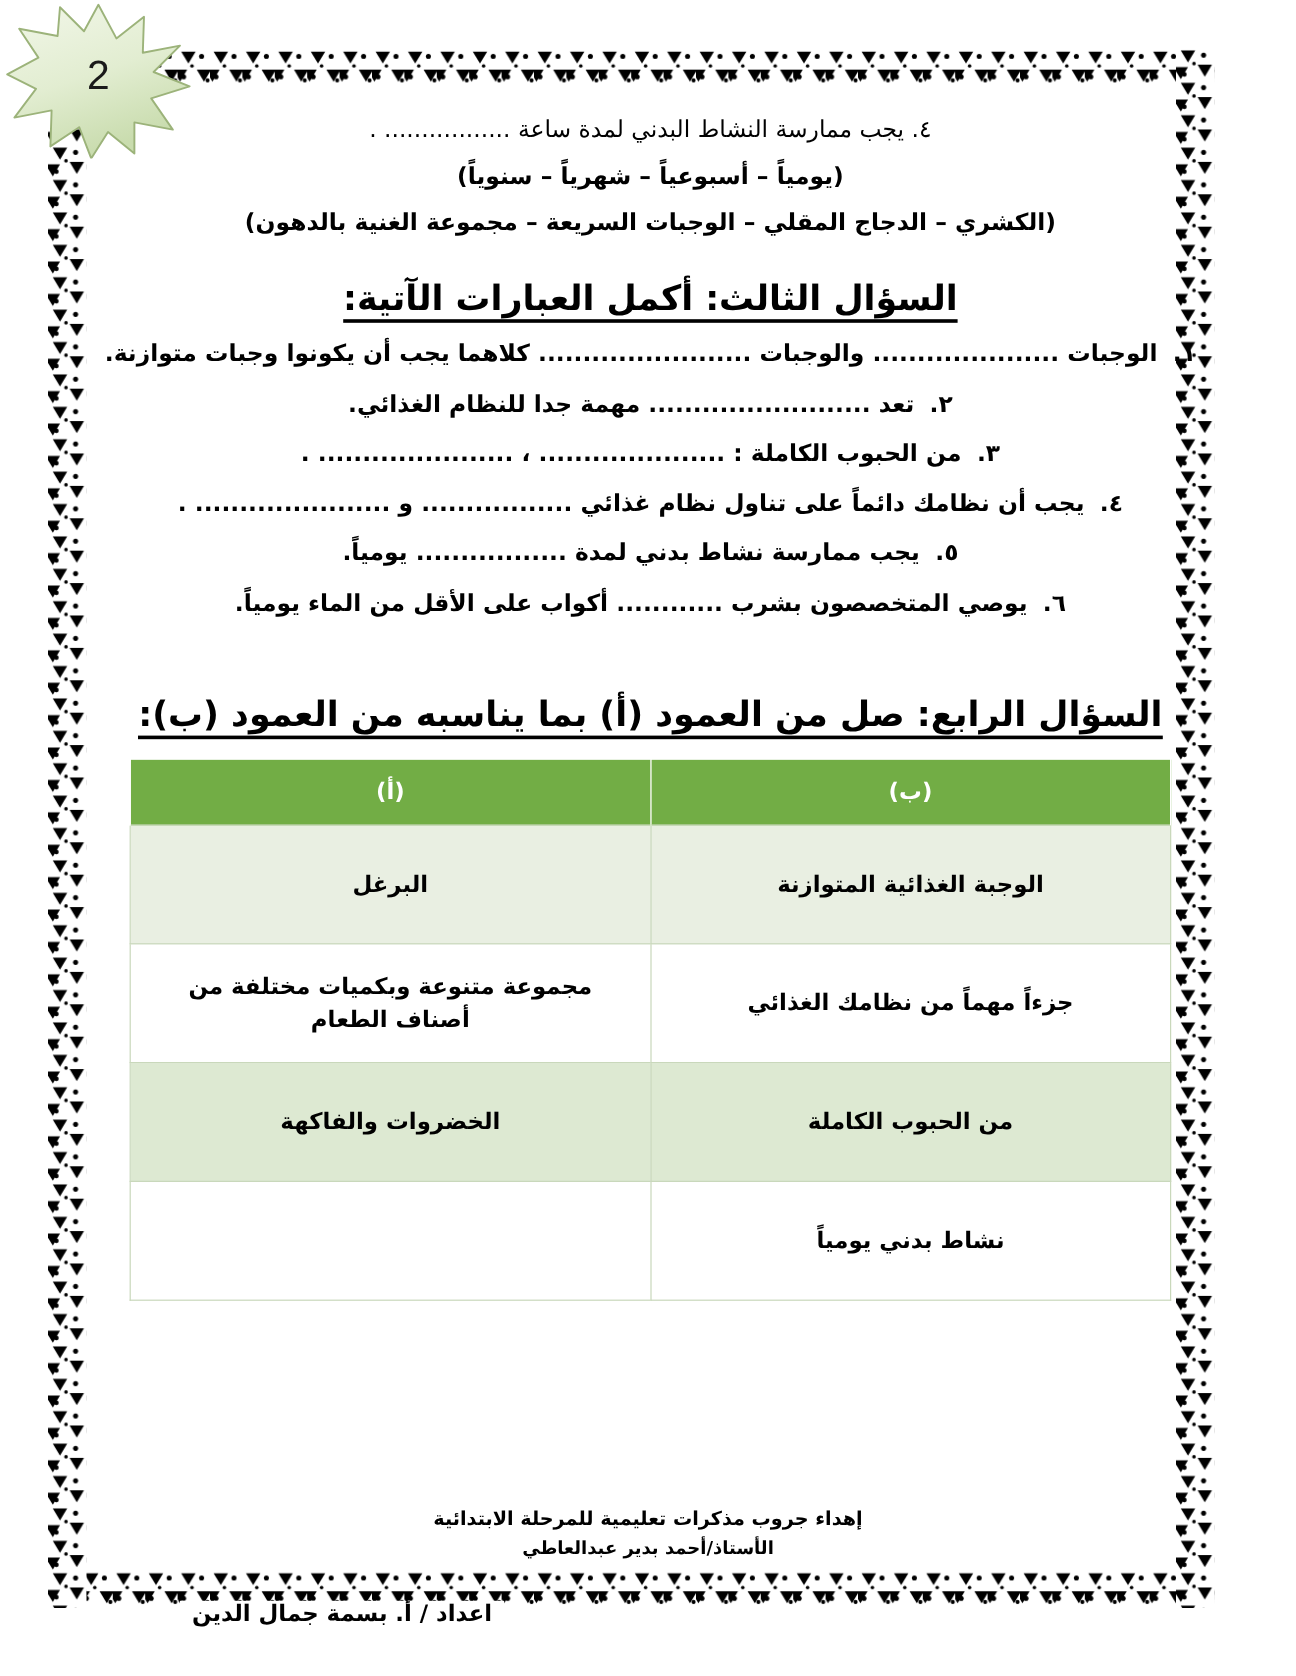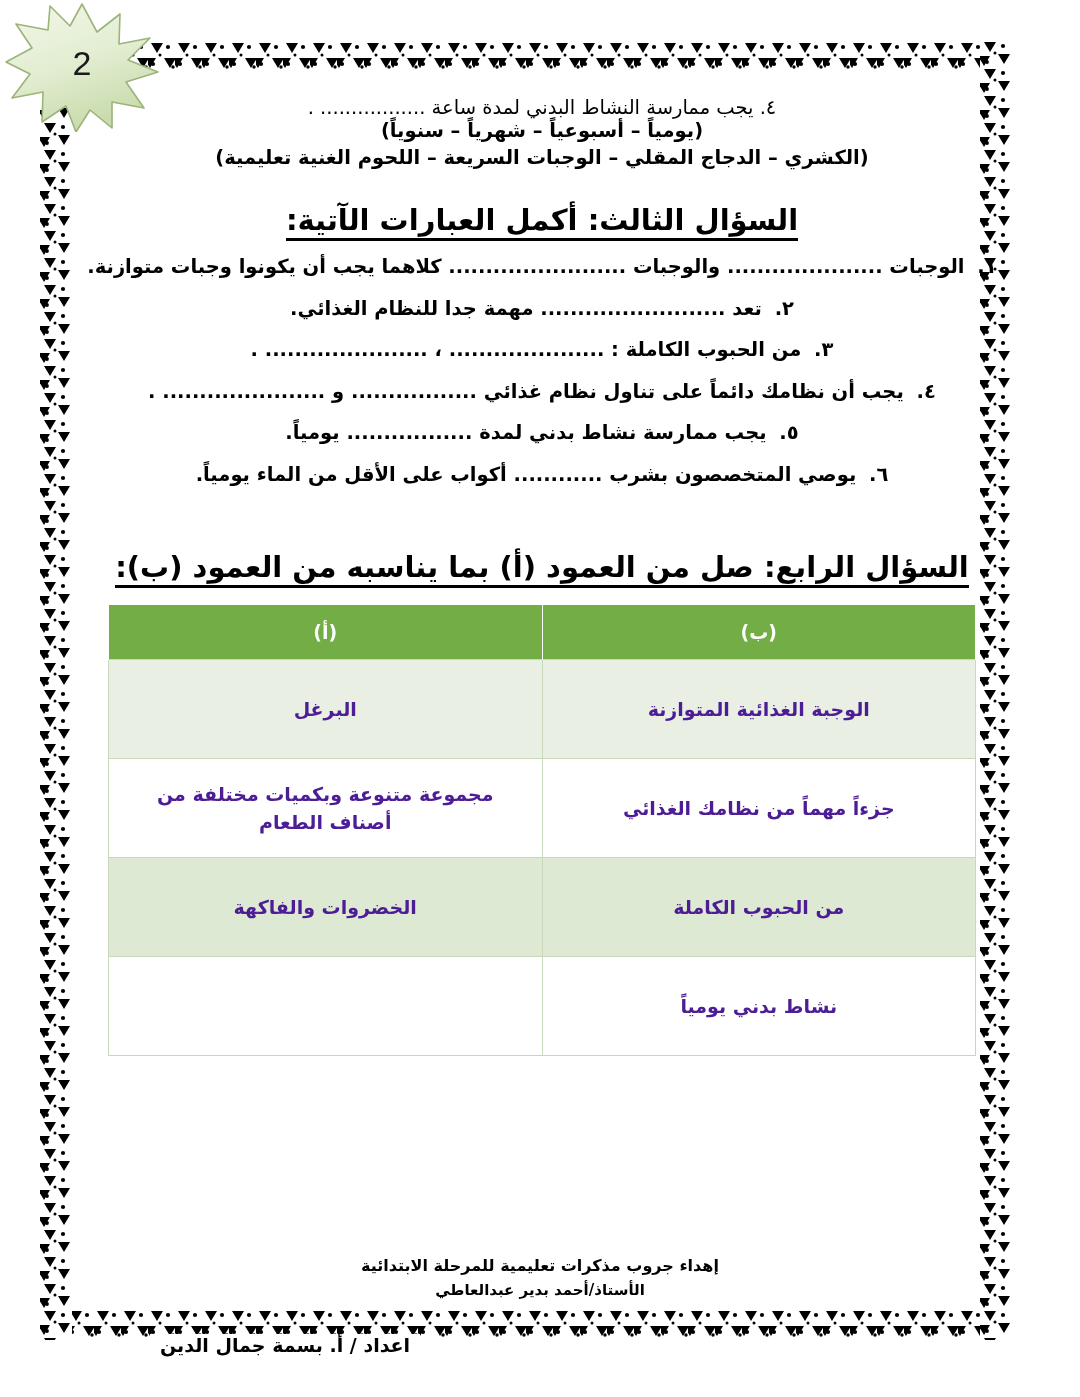--- a/index.html
+++ b/index.html
@@ -81,21 +81,21 @@
     left: 86px;
     top: 78px;
     width: 912px;
     height: 1222px;
     direction: rtl;
     text-align: right;
   }
   .choices {
     font-size: 19.5px;
     font-weight: bold;
-    margin: 0 0 4px 0;
+    margin: 16px 0 4px 0;
     text-align: center;
     direction: rtl;
   }
 
   .row-top-1 { margin-top: 18px; text-align: center; }
 
   .top-line {
     font-size: 19.5px;
     font-weight: normal;
     text-align: center;
@@ -147,21 +147,21 @@
     font-weight: bold;
     height: 52px;
     text-align: center;
     border: 1px solid #ffffff;
     border-bottom: none;
     vertical-align: middle;
   }
   .match-table td {
     font-size: 19px;
     font-weight: bold;
-    color: #4c1d95;
+    color: #000000;
     text-align: center;
     vertical-align: middle;
     padding: 18px 14px;
     border: 1px solid #c9d8bb;
     line-height: 1.5;
   }
   .match-table tr.shade-a td { background: #e9efe2; }
   .match-table tr.shade-b td { background: #ffffff; }
   .match-table tr.shade-c td { background: #dde9d2; }
   .match-table tr.shade-d td { background: #ffffff; }
@@ -267,21 +267,21 @@
   </div>
 
   <div class="content">
 
     <div class="top-line row-top-1">
       <span>٤.</span>
       <span>يجب ممارسة النشاط البدني لمدة ساعة ................. .</span>
     </div>
     <div class="choices">(يومياً – أسبوعياً – شهرياً – سنوياً)</div>
 
-    <div class="choices">(الكشري – الدجاج المقلي – الوجبات السريعة – اللحوم الغنية تعليمية)</div>
+    <div class="choices">(الكشري – الدجاج المقلي – الوجبات السريعة – مجموعة الغنية بالدهون)</div>
 
     <div class="section-head">
       <span class="u">السؤال الثالث: أكمل العبارات الآتية:</span>
     </div>
 
     <ul class="fill-list">
       <li>
         <span class="num">١.</span>
         <span>الوجبات ..................... والوجبات ........................ كلاهما يجب أن يكونوا وجبات متوازنة.</span>
       </li>

